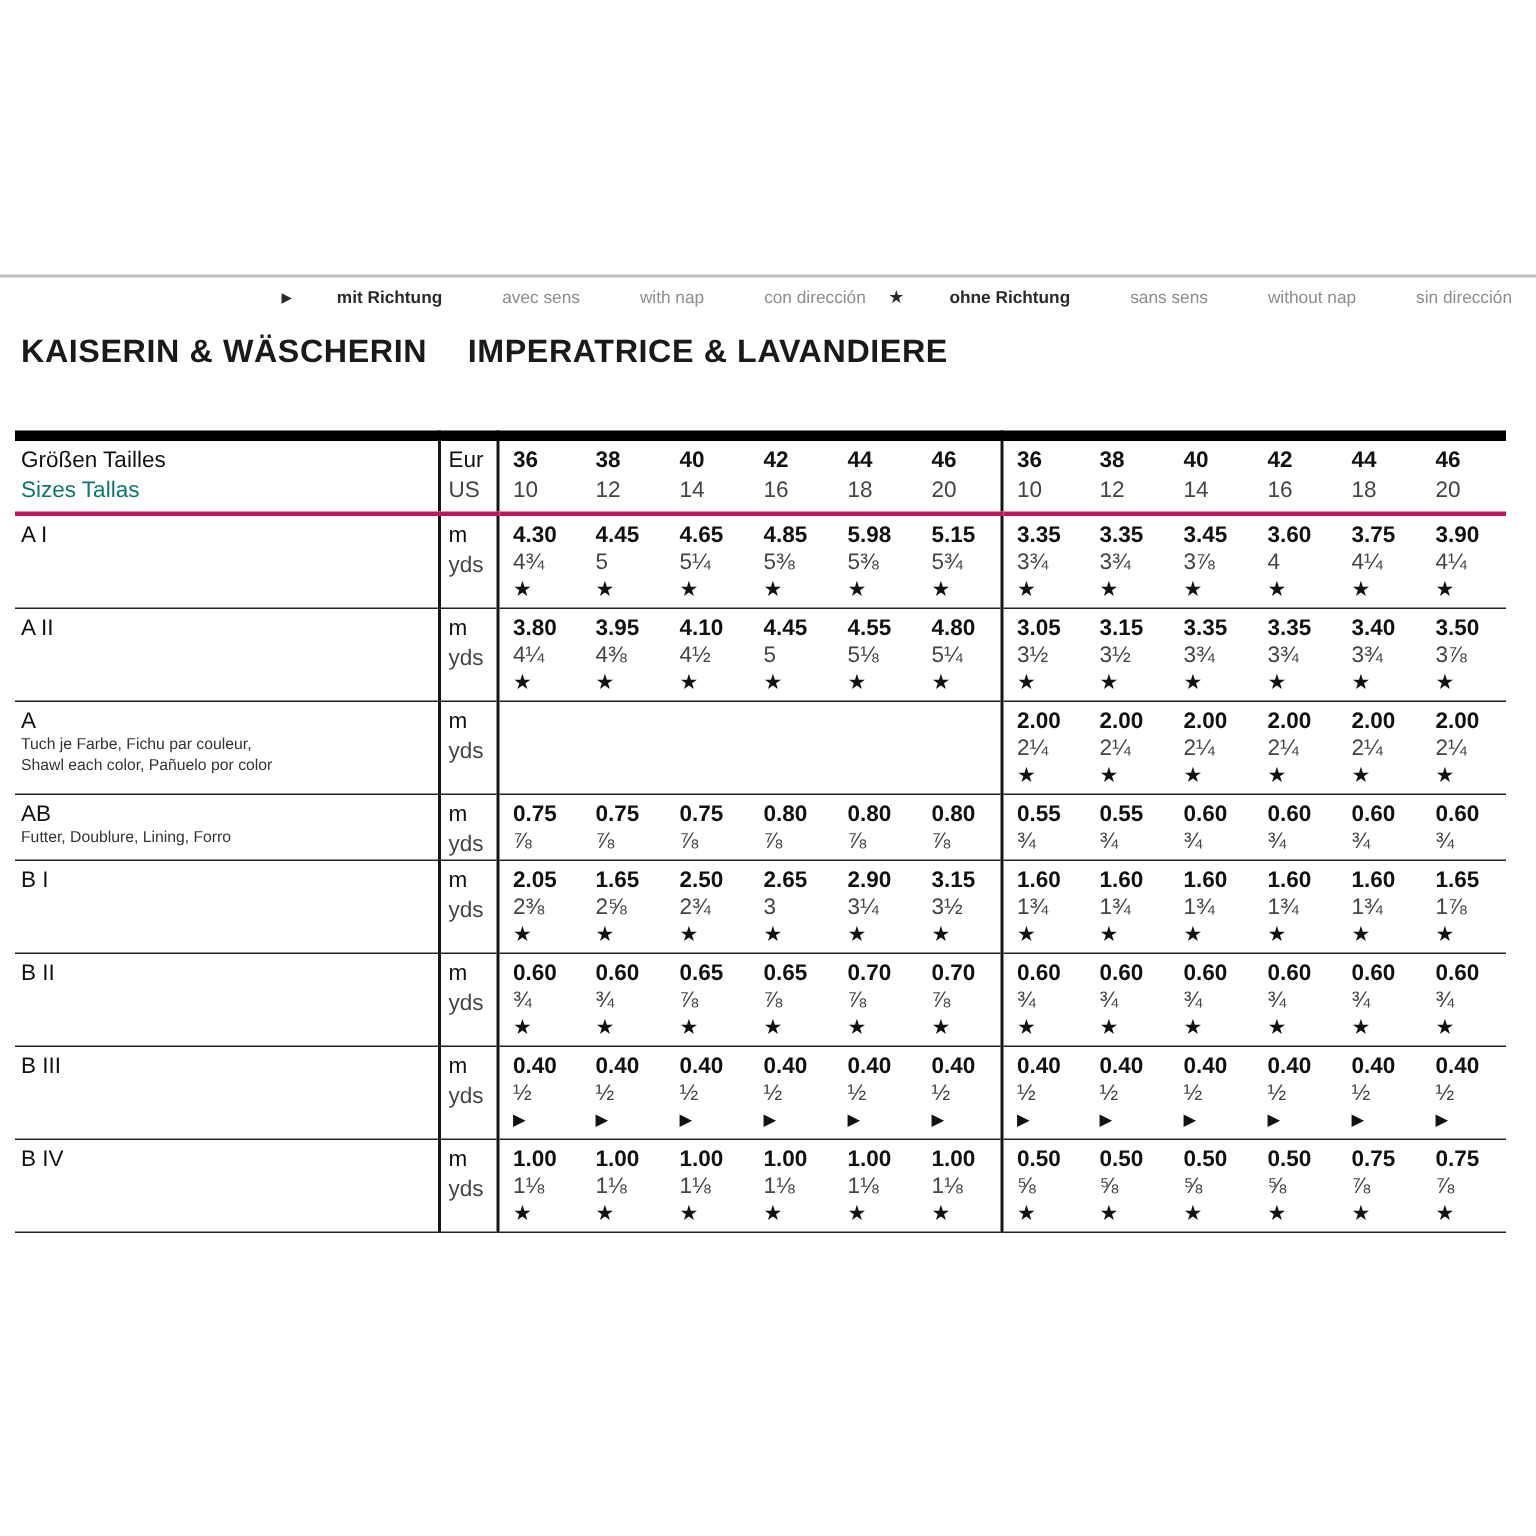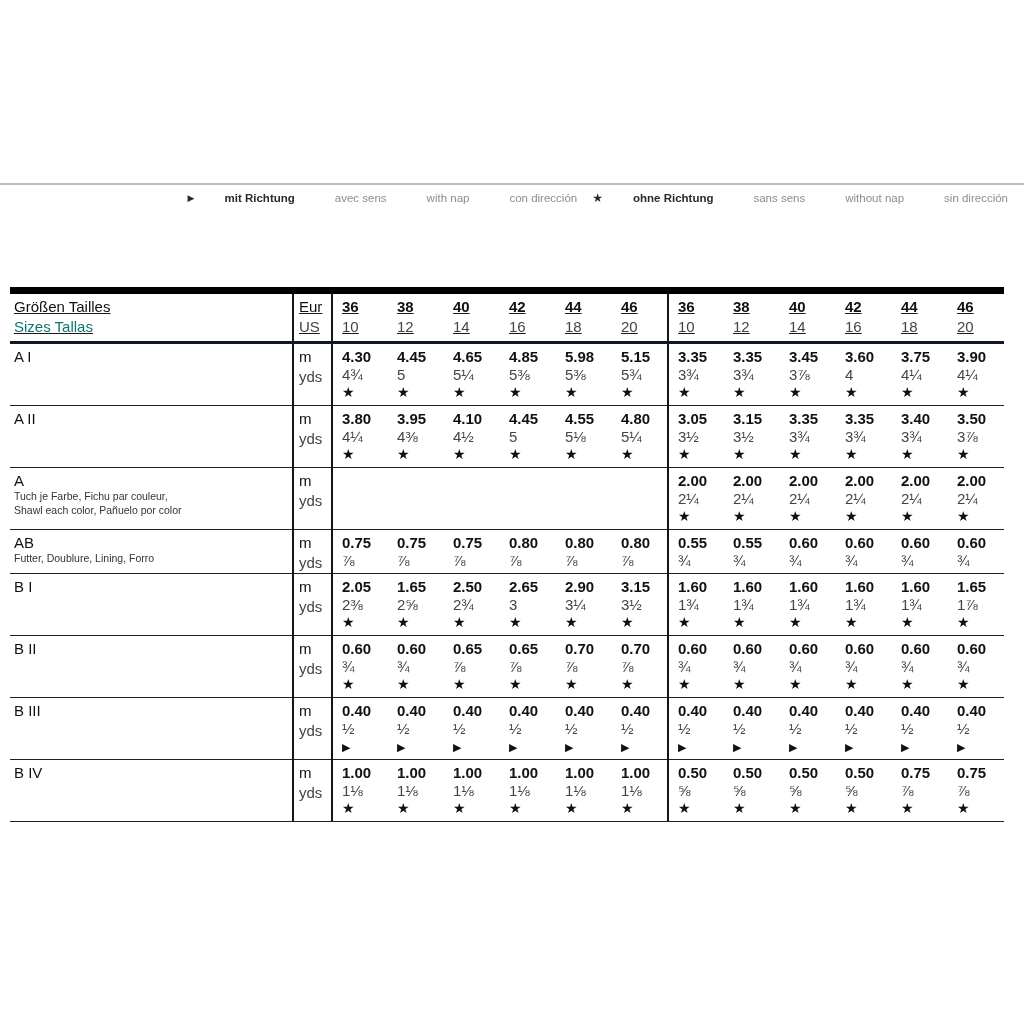--- a/index.html
+++ b/index.html
@@ -21,21 +21,21 @@
   .title-line{font-size:21.5px;font-weight:700;letter-spacing:0.4px;white-space:nowrap;}
   .tpart2{margin-left:27px;}
   table.req{
     position:absolute;top:287px;left:10px;width:994px;
     border-collapse:collapse;table-layout:fixed;
     border-top:7px solid #000;
   }
   td{padding:0;vertical-align:top;font-size:15px;}
   tr.cmhead td{border-bottom:2px solid #161616;height:34px;vertical-align:middle;}
   .cmcell{text-align:center;font-size:21px;letter-spacing:1.5px;font-weight:400;color:#111;}
-  tr.sizesrow td{border-bottom:3px solid #0f172a;height:44px;text-decoration:underline;}
+  tr.sizesrow td{border-bottom:3px solid #be185d;height:44px;}
   .label-cell{padding:3px 0 0 4px;}
   .unit-cell{border-left:2px solid #161616;border-right:2px solid #161616;padding:3px 16px 0 5px;}
   .g2start{border-left:2px solid #161616;}
   .val-cell{padding:3px 0 0 9px;}
   .szlab{font-size:15px;line-height:20px;color:#111;}
   .szlab2{font-size:15px;line-height:20px;color:#0f766e;}
   .u1{line-height:20px;color:#111;}
   .u2{line-height:20px;color:#444;}
   .eur{font-weight:700;line-height:20px;color:#111;}
   .us{line-height:20px;color:#444;}
@@ -49,20 +49,23 @@
   .sym.tri{font-size:11px;line-height:18px;}
 </style>
 </head>
 <body>
 
 <div class="top-rule"></div>
 
 <div class="legend"><span class="litem"><span class="lsym tri">▶</span><span class="ltext em">mit Richtung</span></span><span class="litem"><span class="ltext">avec sens</span></span><span class="litem"><span class="ltext">with nap</span></span><span class="litem"><span class="ltext">con dirección</span></span><span class="litem"><span class="lsym star">★</span><span class="ltext em">ohne Richtung</span></span><span class="litem"><span class="ltext">sans sens</span></span><span class="litem"><span class="ltext">without nap</span></span><span class="litem"><span class="ltext">sin dirección</span></span></div>
 
 <div class="titles">
+  <div class="title-line">
+    <span>KAISERIN &amp; WÄSCHERIN</span><span class="tpart2">IMPERATRICE &amp; LAVANDIERE</span>
+  </div>
 </div>
 
 <table class="req">
   <colgroup>
     <col style="width:283px">
       <col style="width:39px">
     <col style="width:56px">
       <col style="width:56px">
       <col style="width:56px">
       <col style="width:56px">

